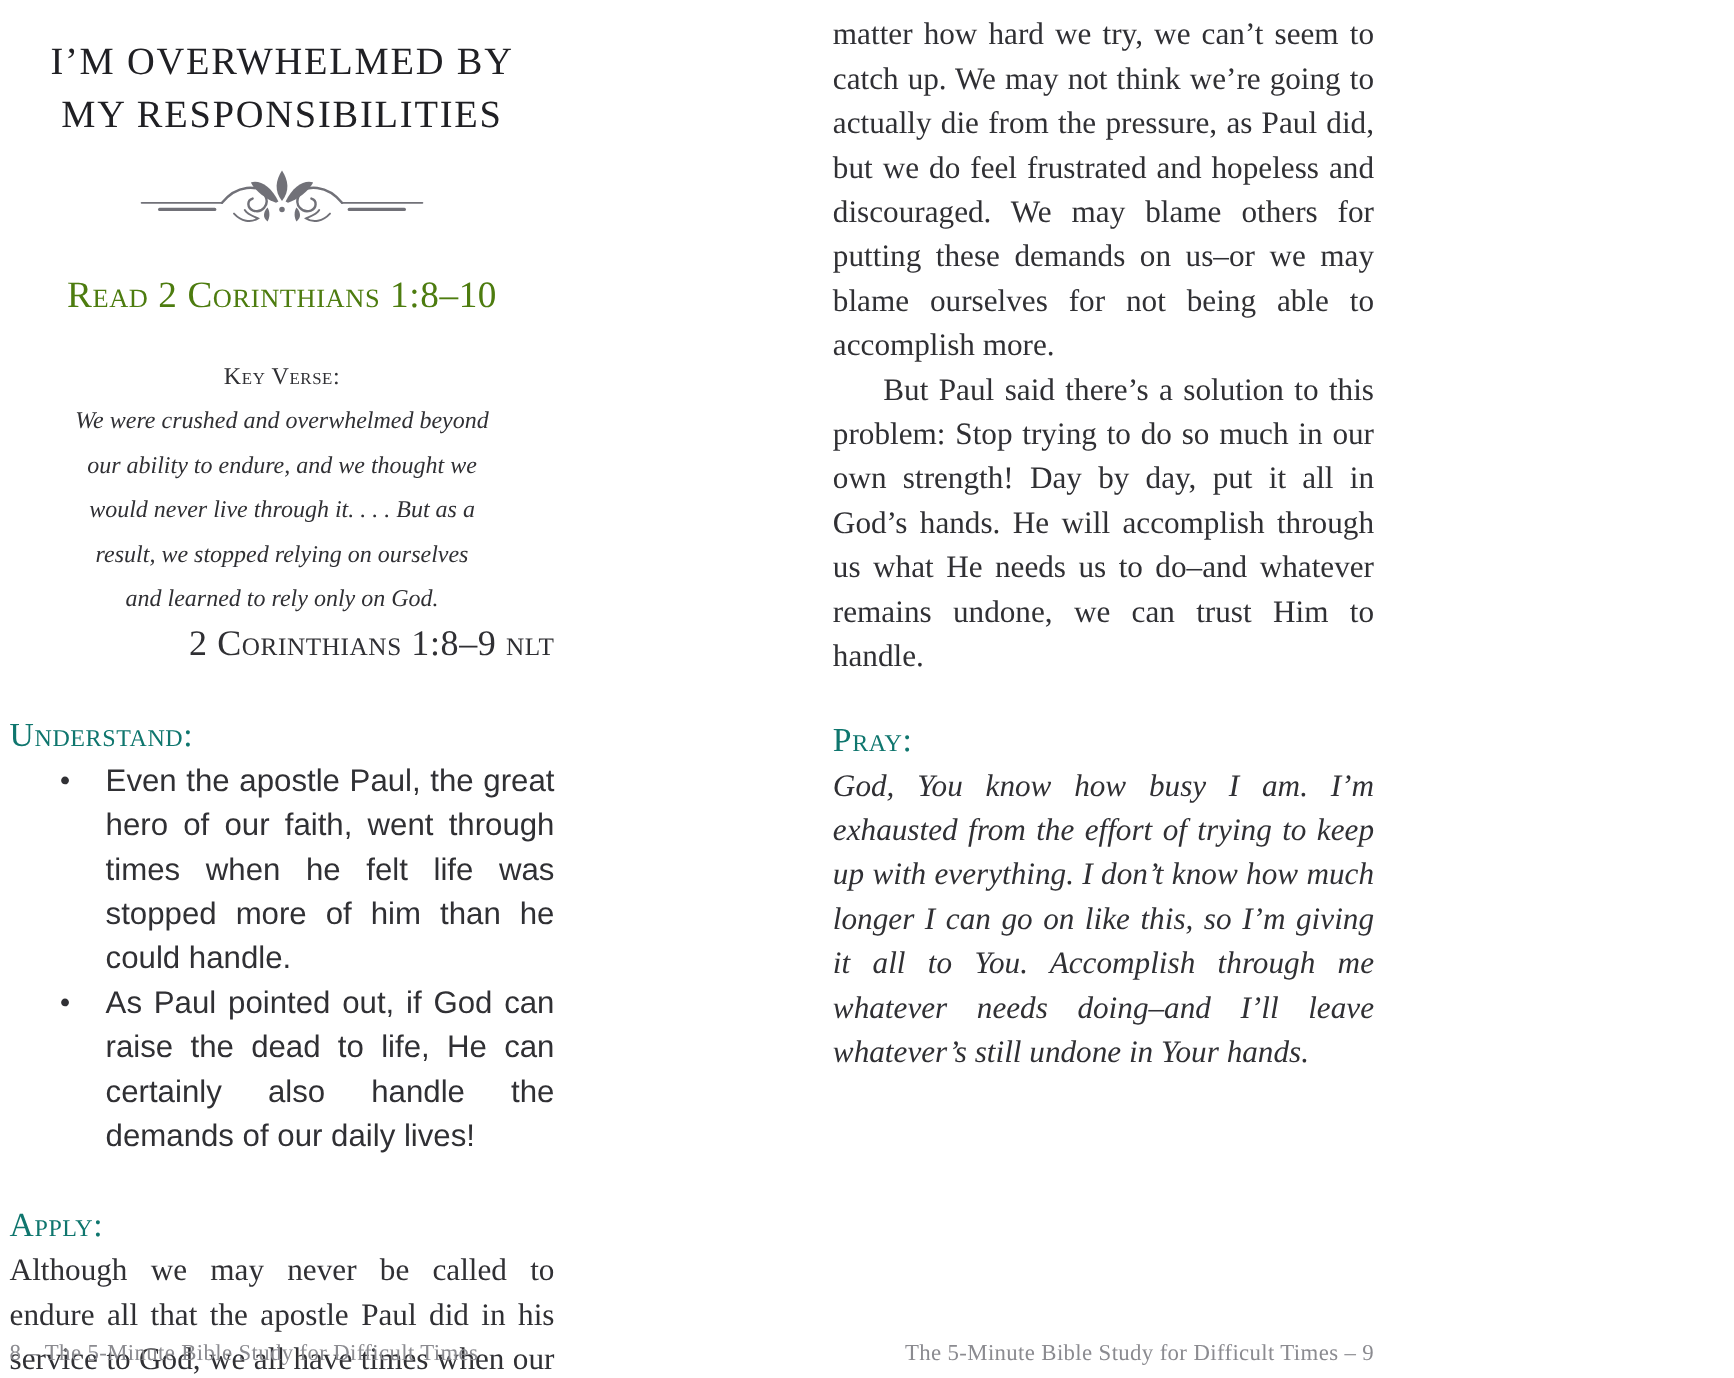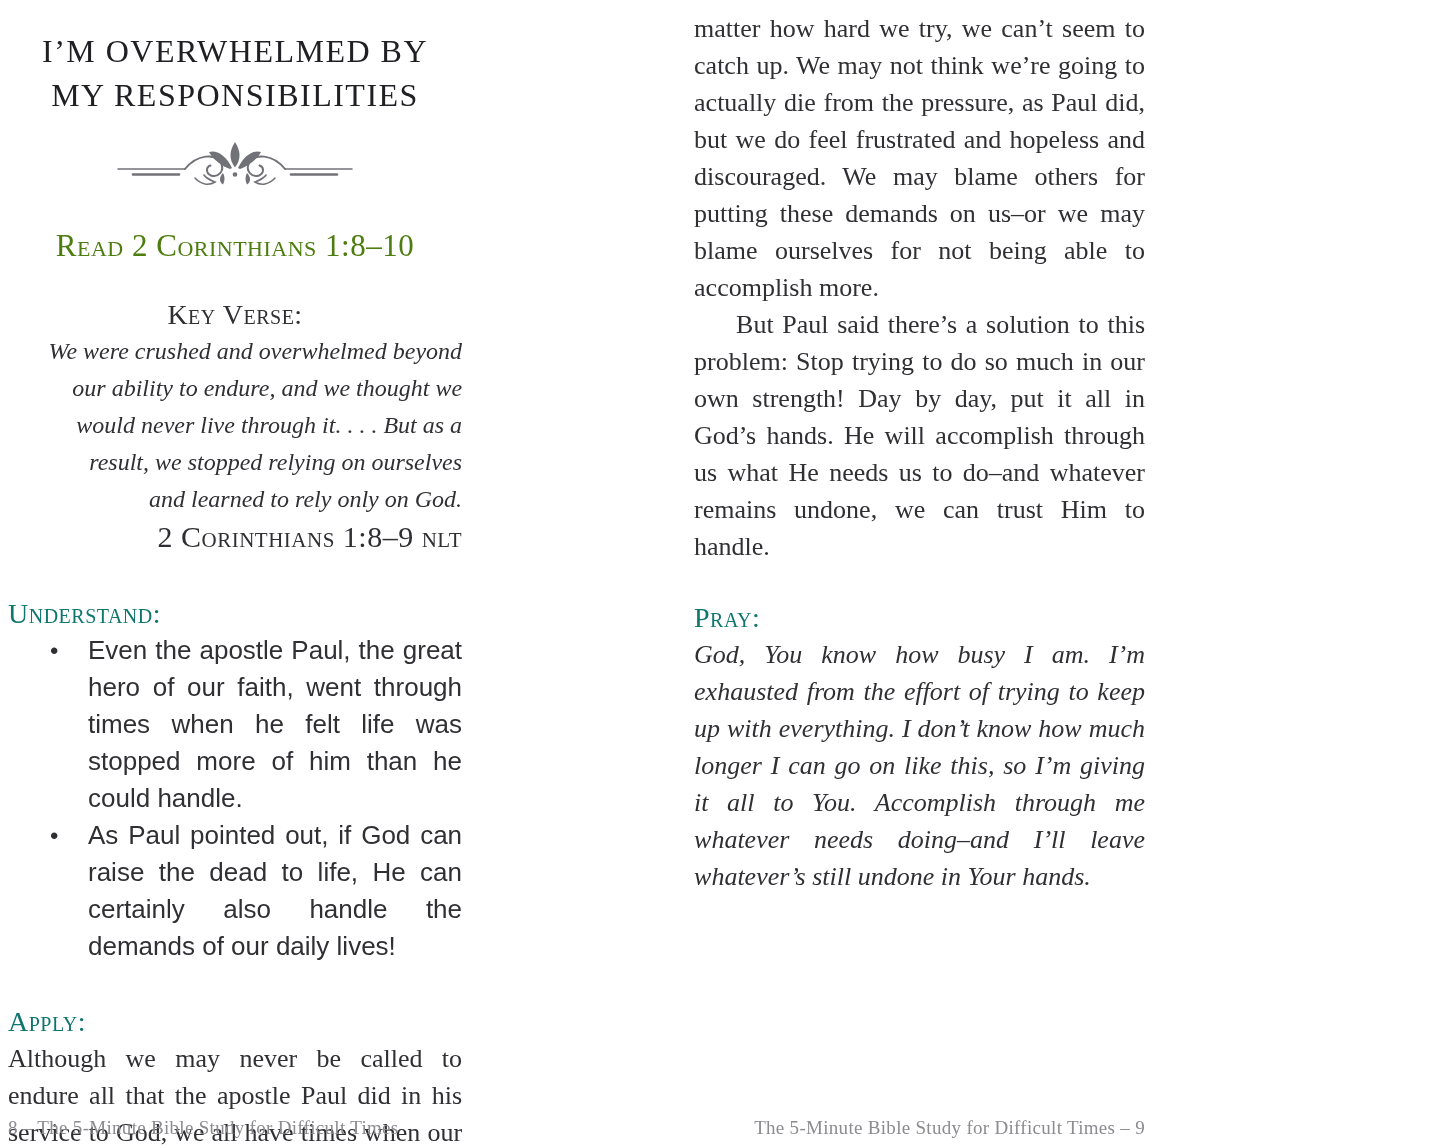--- a/index.html
+++ b/index.html
@@ -32,26 +32,26 @@
   .ornament-wrap svg { display: block; width: 240px; height: 58px; }
 
   .read-line {
     margin-top: 30px; text-align: center;
     font-size: 31px; line-height: 37px; letter-spacing: 0.5px;
     font-variant: small-caps; color: #4d7c0f;
   }
 
   .kv-label {
     margin-top: 32px; text-align: center;
-    font-size: 28px; line-height: 37px; letter-spacing: 0.5px;
+    font-size: 20px; line-height: 37px; letter-spacing: 0.5px;
     font-variant: small-caps;
   }
   .kv-text {
-    font-style: italic; text-align: right; white-space: pre-line;
-    font-size: 24px; line-height: 37px;
+    font-style: italic; text-align: center; white-space: pre-line;
+    font-size: 20px; line-height: 37px;
   }
   .kv-ref {
     text-align: right; font-variant: small-caps;
     font-size: 30px; line-height: 37px; letter-spacing: 0.5px;
   }
 
   .section-label {
     font-variant: small-caps; font-size: 28px; line-height: 37px;
     letter-spacing: 0.5px; text-align: left; color: #0f766e;
   }

